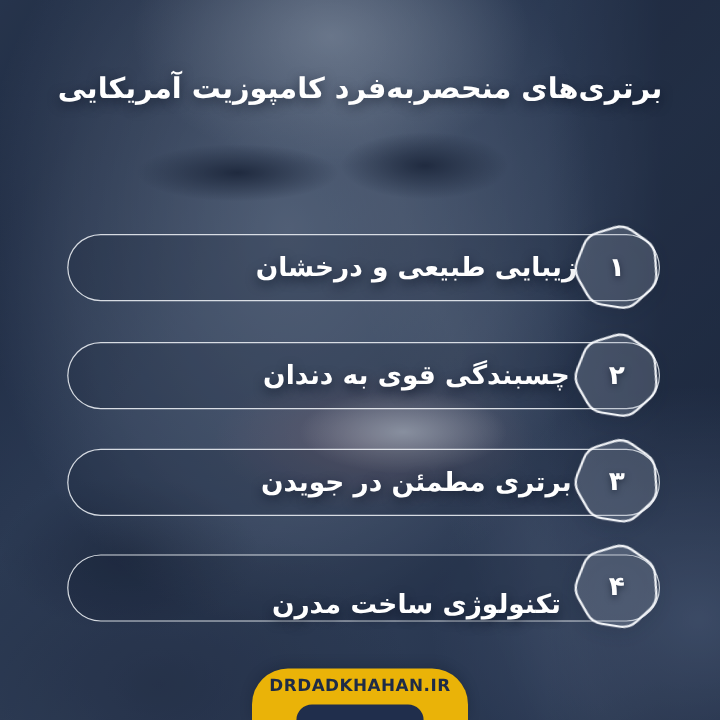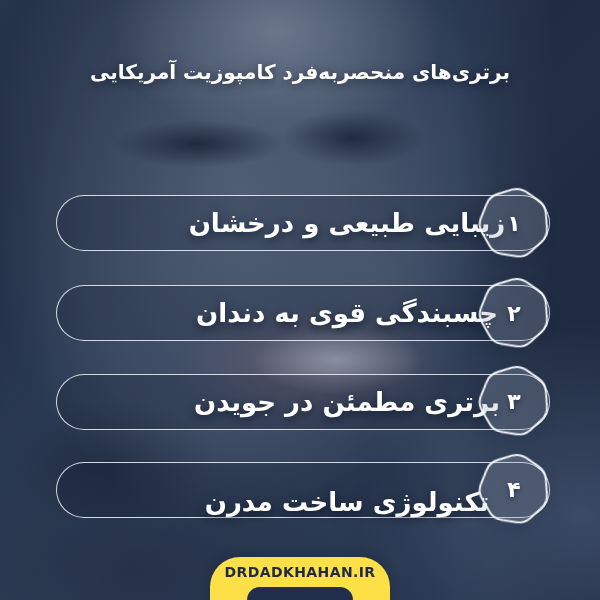--- a/index.html
+++ b/index.html
@@ -38,59 +38,59 @@
       linear-gradient(68deg, rgba(255,255,255,0) 52%, rgba(255,255,255,.05) 60%, rgba(255,255,255,0) 71%),
       
       linear-gradient(135deg, #1d2a42 0%, #31405a 34%, #3b4a64 56%, #26344f 100%);
   }
   .photo-tint{position:absolute;inset:0;background:rgba(26,39,64,.30);}
 
   
   .title{
     position:absolute;left:0;right:0;top:58px;margin:0;
     direction:rtl;text-align:center;
-    font-size:20px;line-height:1.4;font-weight:700;color:#ffffff;
+    font-size:24px;line-height:1.4;font-weight:700;color:#ffffff;
     text-shadow:0 2px 10px rgba(8,15,30,.6);
   }
 
   
   .row{position:absolute;left:0;top:0;width:600px;height:0;}
   .row-box{
     position:absolute;left:56px;width:494px;height:56px;
     border:1.5px solid rgba(245,248,252,.85);
     border-radius:28px;
     background:rgba(14,24,44,.20);
     box-sizing:border-box;
     display:flex;align-items:center;justify-content:center;
     direction:rtl;
     padding-left:88px;
   }
   .row-label{
-    color:#ffffff;font-size:26px;font-weight:700;white-space:nowrap;
+    color:#ffffff;font-size:22px;font-weight:700;white-space:nowrap;
     text-shadow:0 3px 9px rgba(8,15,30,.65);
   }
   .badge{
     position:absolute;left:473px;width:82px;height:82px;
     display:flex;align-items:center;justify-content:center;
   }
   .badge svg{position:absolute;inset:0;transform:rotate(9deg);
     filter:drop-shadow(0 4px 7px rgba(10,18,35,.35));}
   .badge .num{
     position:relative;color:#ffffff;font-size:22px;font-weight:700;
     text-shadow:0 2px 5px rgba(8,15,30,.5);
   }
   .r1 .row-box{top:195px;} .r1 .badge{top:182px;}
   .r2 .row-box{top:285px;justify-content:center;} .r2 .badge{top:272px;}
   .r3 .row-box{top:374px;} .r3 .badge{top:360px;}
   .r4 .row-box{top:462px;align-items:flex-end;} .r4 .badge{top:448px;}
 
   
   .footer-badge{
     position:absolute;left:210px;top:557px;width:180px;height:43px;
-    background:#fde047;border-radius:30px 30px 0 0;
+    background:#eab308;border-radius:30px 30px 0 0;
     display:flex;justify-content:center;
     box-shadow:0 -2px 10px rgba(10,18,35,.25);
   }
   .site-text{
     margin-top:7px;
     color:#1e2b47;font-size:14px;font-weight:800;letter-spacing:.4px;
   }
   .footer-arch{
     position:absolute;left:37px;bottom:0;width:106px;height:13px;
     background:#202e4c;border-radius:22px 22px 0 0;

